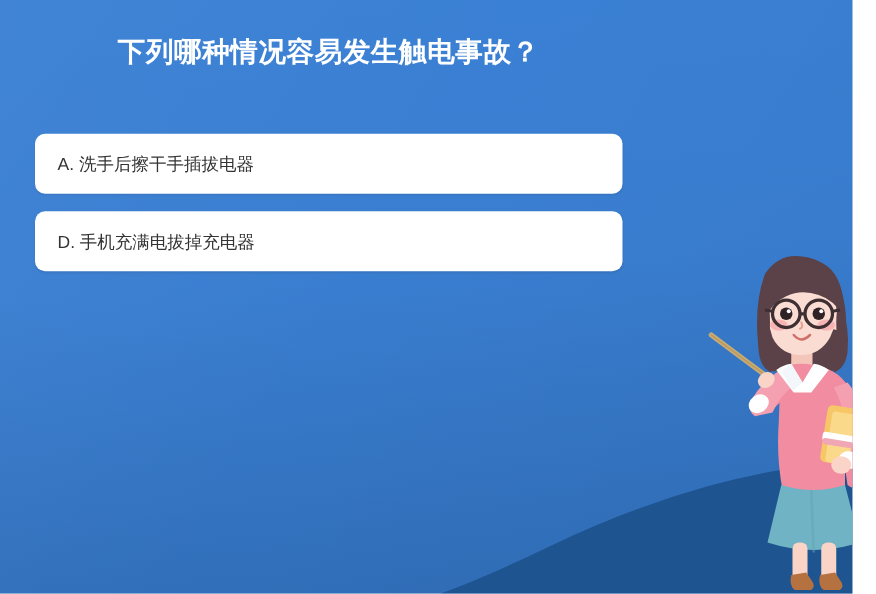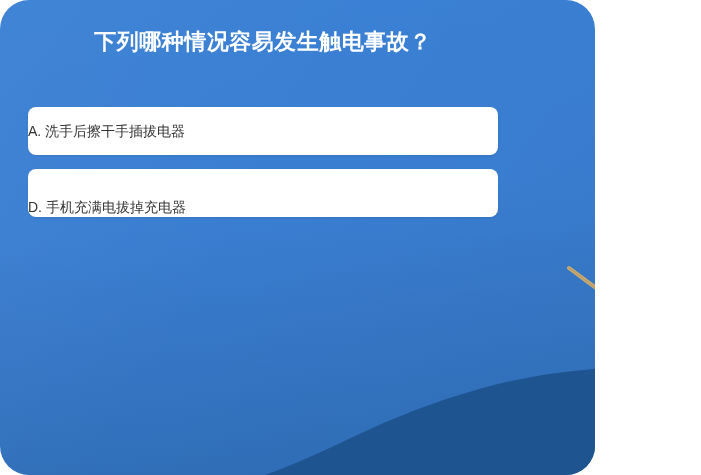--- a/index.html
+++ b/index.html
@@ -2,26 +2,25 @@
 <html><head>
 <meta charset="utf-8">
 <style>
   html, body {
     margin: 0;
     padding: 0;
     background: #ffffff;
   }
   #stage {
     position: relative;
-    width: 595px;
+    width: 682px;
     height: 475px;
     overflow: hidden;
     font-family: "Liberation Sans", "DejaVu Sans", sans-serif;
     background: linear-gradient(175deg, #3a80d4 0%, #3a7ed1 45%, #2f6cb5 100%);
-    border-radius: 29px;
   }
 
   
   #bg-sheen {
     position: absolute;
     left: -10%;
     top: -10%;
     width: 130%;
     height: 130%;
     background: linear-gradient(120deg, rgba(255,255,255,0.045) 0%, rgba(255,255,255,0.0) 42%, rgba(0,0,0,0.035) 100%);
@@ -65,22 +64,23 @@
     position: relative;
     height: 48px;
     margin-bottom: 14px;
     background: #ffffff;
     border-radius: 8px;
     box-shadow: 0 1px 2px rgba(0,0,0,0.09);
     display: flex;
     align-items: center;
     cursor: pointer;
   }
-  .option-card:last-child { margin-bottom: 4px; align-items: flex-end; }
+  .option-card:last-child { margin-bottom: 4px; }
   .option-text {
+    padding-left: 18px;
     padding-right: 14px;
     color: #333333;
     font-size: 14px;
     line-height: 20px;
     white-space: nowrap;
     overflow: hidden;
     text-overflow: ellipsis;
   }
 
   

